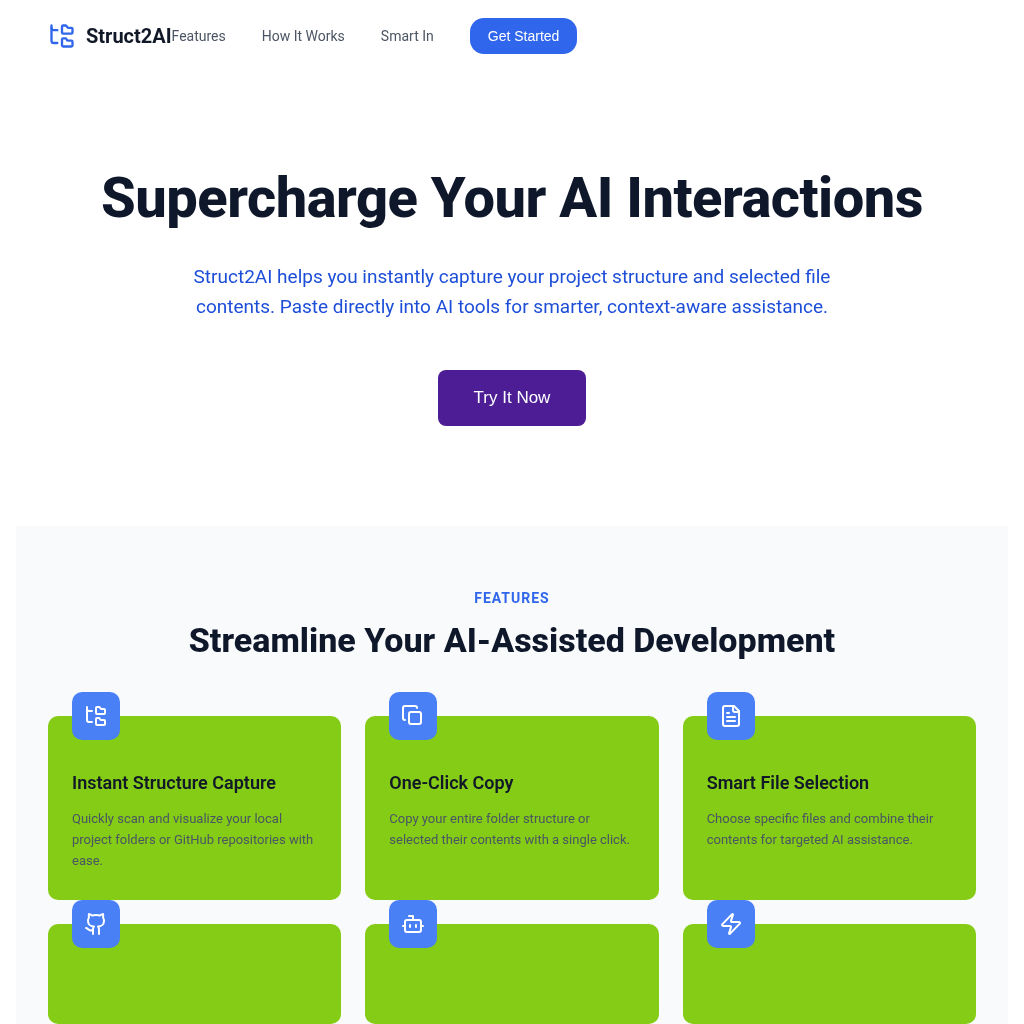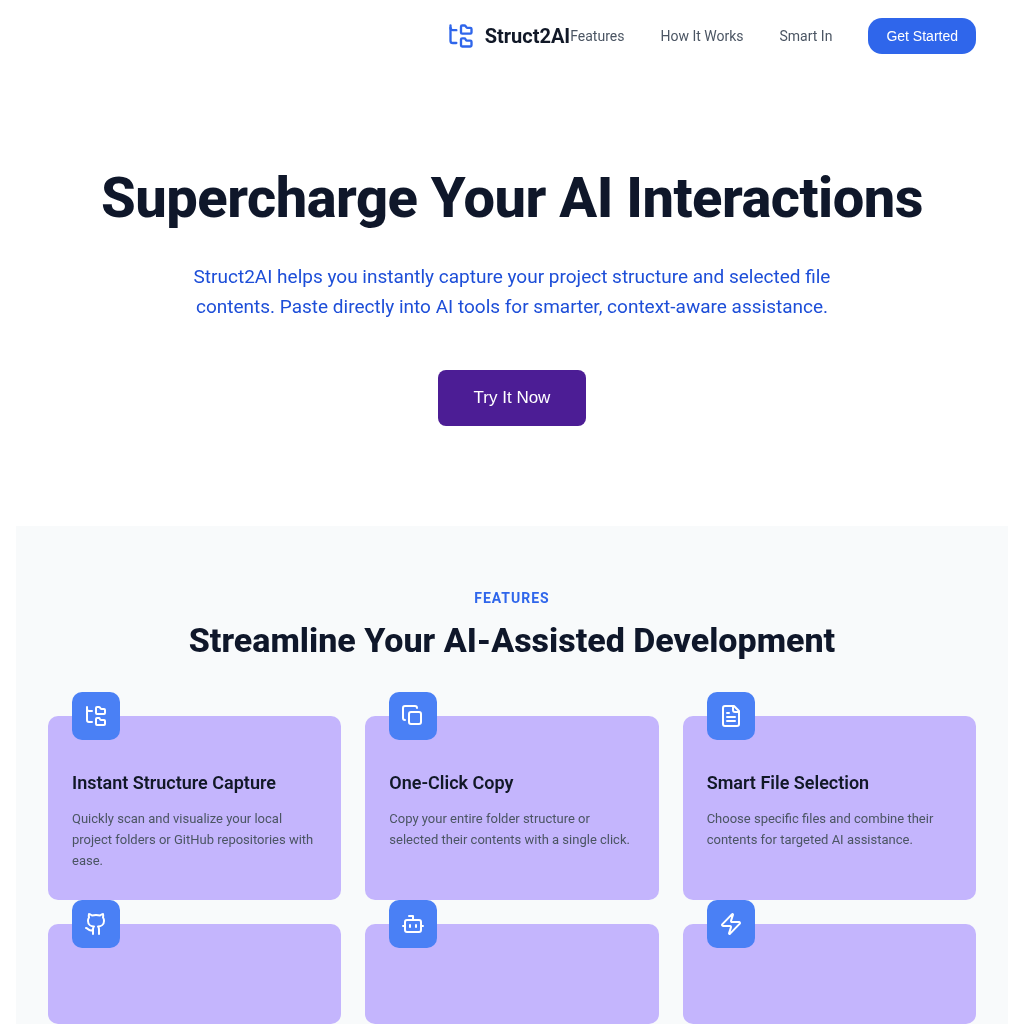--- a/index.html
+++ b/index.html
@@ -13,21 +13,21 @@
   .page {
     margin-left: 16px;
     width: 992px;
     background: #ffffff;
   }
 
   
   .header {
     display: flex;
     align-items: center;
-    justify-content: flex-end;
+    justify-content: flex-start;
     padding: 18px 32px 18px 32px;
   }
   .brand {
     display: flex;
     align-items: center;
     gap: 10px;
   }
   .brand-logo { width: 28px; height: 28px; color: #2f66eb; }
   .brand-name { font-size: 20px; font-weight: 700; color: #111827; }
   .nav {
@@ -103,21 +103,21 @@
     color: #0f172a;
   }
   .card-grid {
     margin-top: 56px;
     display: grid;
     grid-template-columns: repeat(3, 1fr);
     gap: 24px;
   }
   .card {
     position: relative;
-    background: #c4b5fd;
+    background: #84cc16;
     border-radius: 10px;
     padding: 56px 24px 28px 24px;
   }
   .card-icon {
     position: absolute;
     top: -24px;
     left: 24px;
     width: 48px;
     height: 48px;
     border-radius: 10px;

